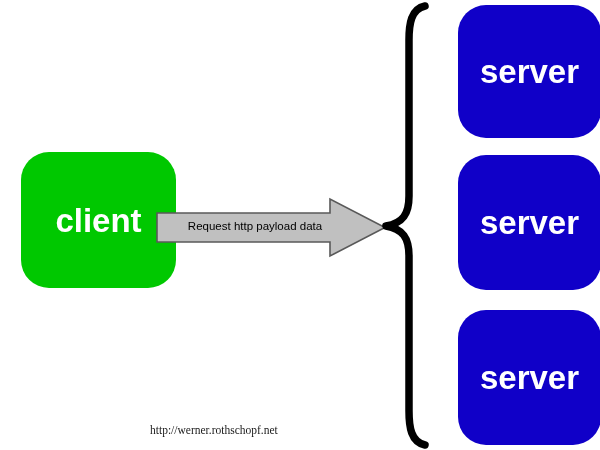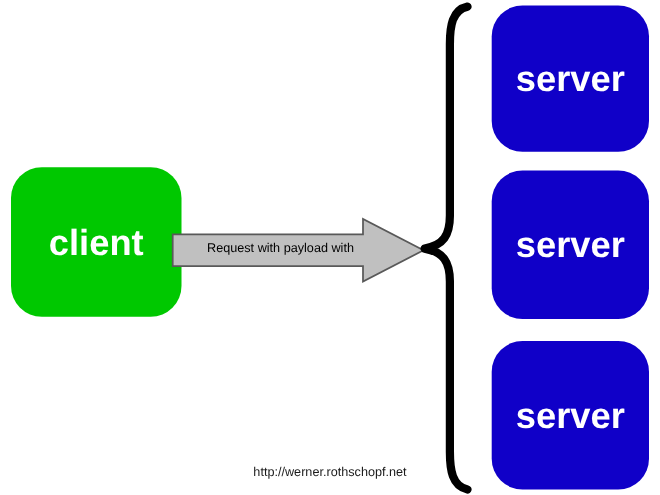--- a/index.html
+++ b/index.html
@@ -18,20 +18,21 @@
     overflow: hidden;
   }
   
   .node {
     position: absolute;
     display: flex;
     align-items: center;
     justify-content: center;
     border-radius: 28px;
     box-sizing: border-box;
+    margin-left: 11px;
   }
   .node-label {
     font-family: "Liberation Sans", sans-serif;
     font-weight: bold;
     font-size: 33px;
     color: #ffffff;
     letter-spacing: 0px;
     line-height: 1;
     user-select: none;
     white-space: nowrap;
@@ -92,42 +93,41 @@
     top: 0px;
     width: 54px;
     height: 450px;
   }
   
   #footer-url {
     position: absolute;
     left: 150px;
     top: 424px;
     width: 300px;
-    text-align: center;
-    font-family: Liberation Sans, sans-serif;
+    font-family: Liberation Serif, serif;
     font-size: 11.5px;
     color: #1a1a1a;
     white-space: nowrap;
     user-select: none;
   }
 </style>
 </head>
 <body>
 
 <div id="canvas">
 
   <div class="node" id="client-node">
     <span class="node-label">client</span>
   </div>
 
   <div id="arrow-group">
     <svg width="240" height="84" viewBox="0 0 240 84">
       <polygon points="5,27 178,27 178,13 233,41.5 178,70 178,56 5,56" fill="#c0c0c0" stroke="#595959" stroke-width="1.6" stroke-linejoin="miter"></polygon>
     </svg>
-    <div id="arrow-label">Request with payload with</div>
+    <div id="arrow-label">Request http payload data</div>
   </div>
 
   <div id="brace-group">
     <svg width="54" height="450" viewBox="0 0 54 450">
       <path d="M 47,6
                C 33,9 31,24 31,40
                L 31,196
                C 31,214 25,223 8,226
                C 25,229 31,238 31,256
                L 31,411

